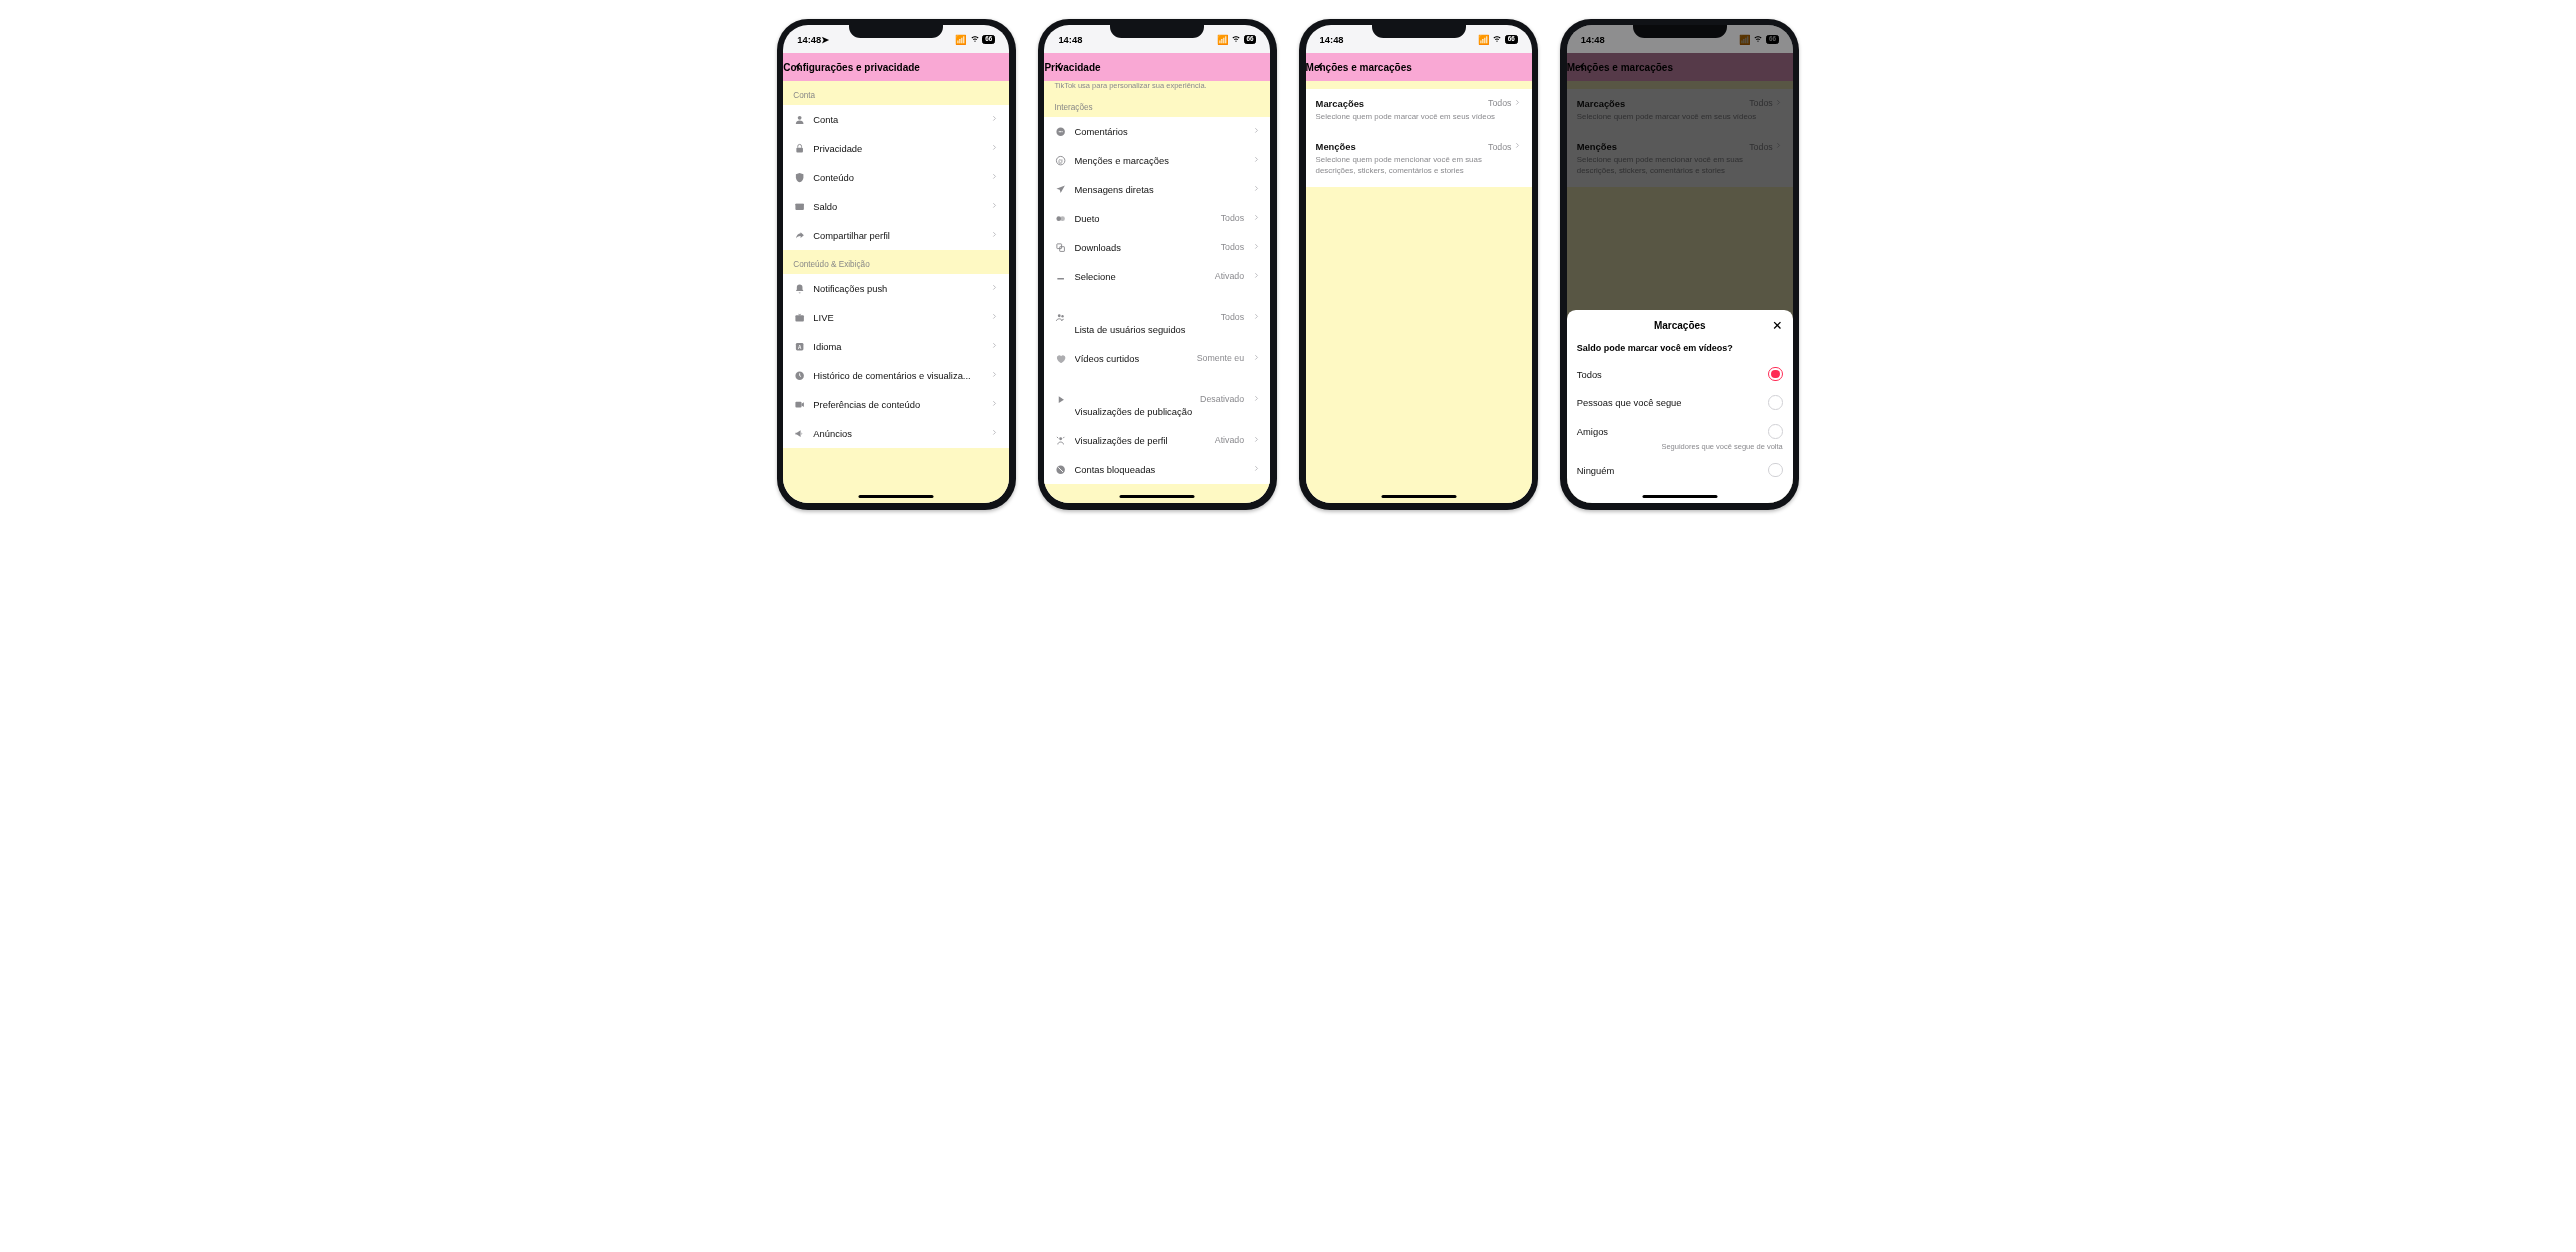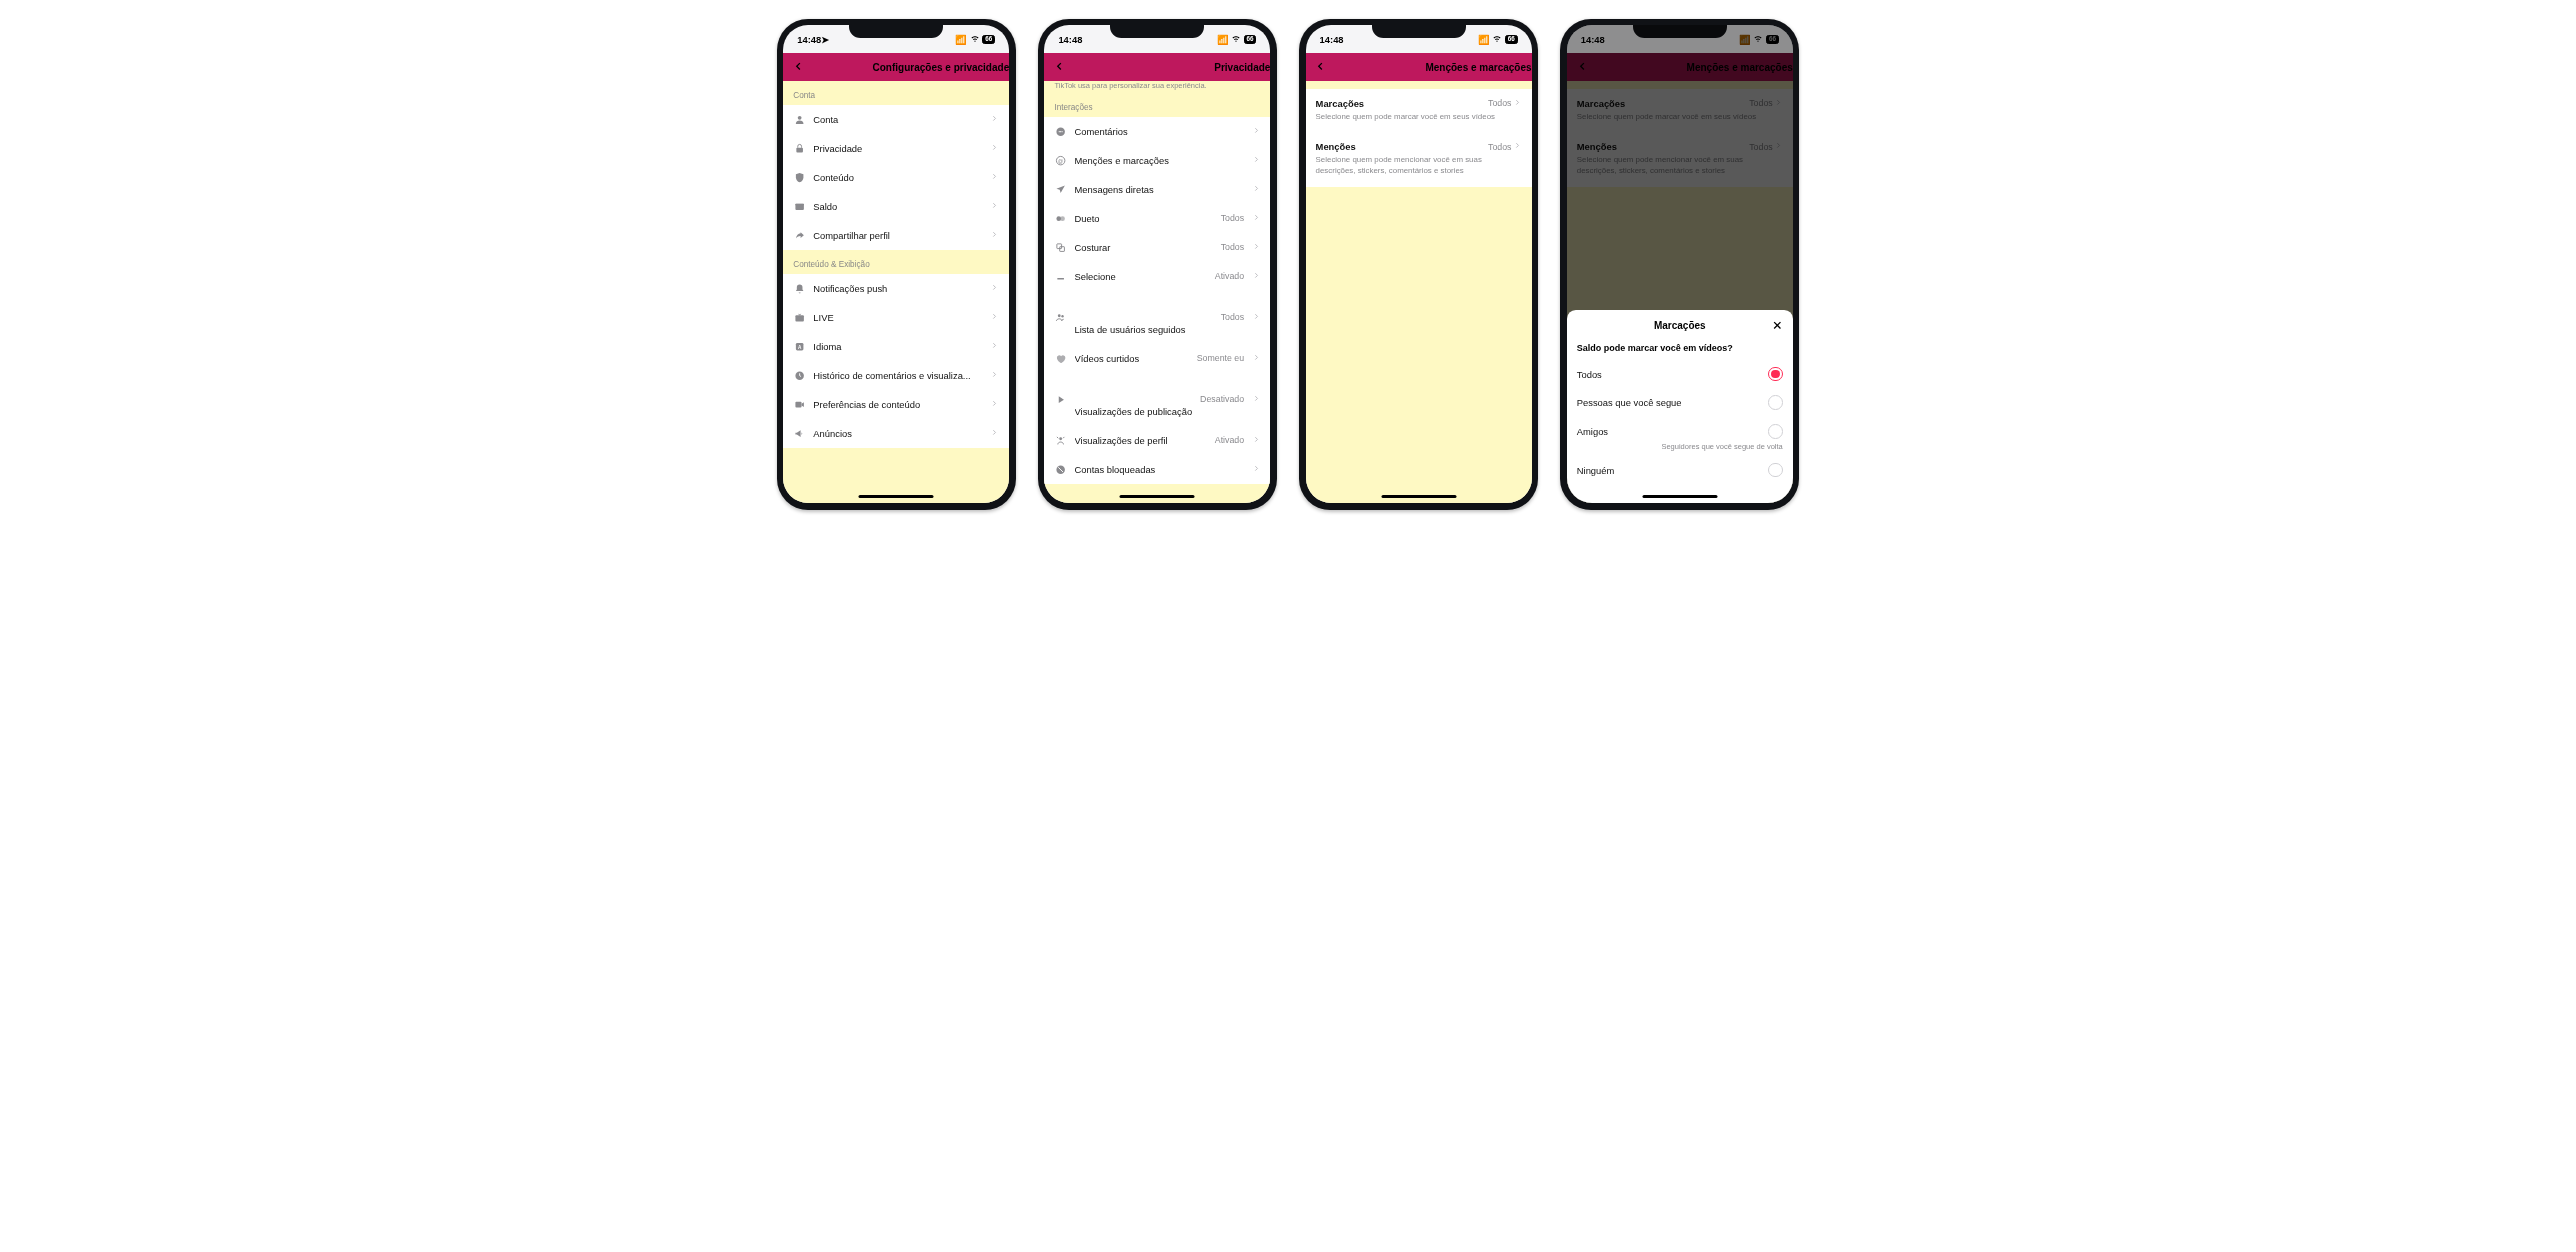--- a/index.html
+++ b/index.html
@@ -53,23 +53,23 @@
     color: #000;
     position: relative;
     z-index: 5;
   }
   .status-left { display: flex; align-items: center; gap: 0; }
   .status-right { display: flex; align-items: center; gap: 2.5px; }
   .nav-header {
     height: 28px;
     display: flex;
     align-items: center;
-    justify-content: flex-end;
+    justify-content: flex-start;
     position: relative;
-    background: #be185d;
+    background: #f9a8d4;
   }
   .nav-title {
     font-size: 10px;
     font-weight: 700;
     color: #000;
   }
   .back-btn {
     position: absolute;
     left: 8.8px;
     top: 50%;
@@ -519,21 +519,21 @@
                 <polyline points="9 18 15 12 9 6"></polyline>
               </svg></span>
   </div>
           <div class="row">
     <span class="row-icon">
               <svg viewBox="0 0 24 24" fill="none" stroke="currentColor" stroke-width="2">
                 <rect x="4" y="4" width="10" height="10" rx="1"></rect>
                 <rect x="10" y="10" width="10" height="10" rx="1"></rect>
               </svg>
             </span>
-    <span class="row-label ">Costurar</span>
+    <span class="row-label ">Downloads</span>
     <span class="row-value">Todos</span>
     <span class="row-chevron"><svg width="8.8" height="8.8" viewBox="0 0 24 24" fill="none" stroke="currentColor" stroke-width="2.5">
                 <polyline points="9 18 15 12 9 6"></polyline>
               </svg></span>
   </div>
           <div class="row">
     <span class="row-icon">
               <svg viewBox="0 0 24 24" fill="currentColor">
                 <path d="M12 3v10m0 0l-4-4m4 4l4-4M5 17h14v3H5z"></path>
               </svg>

